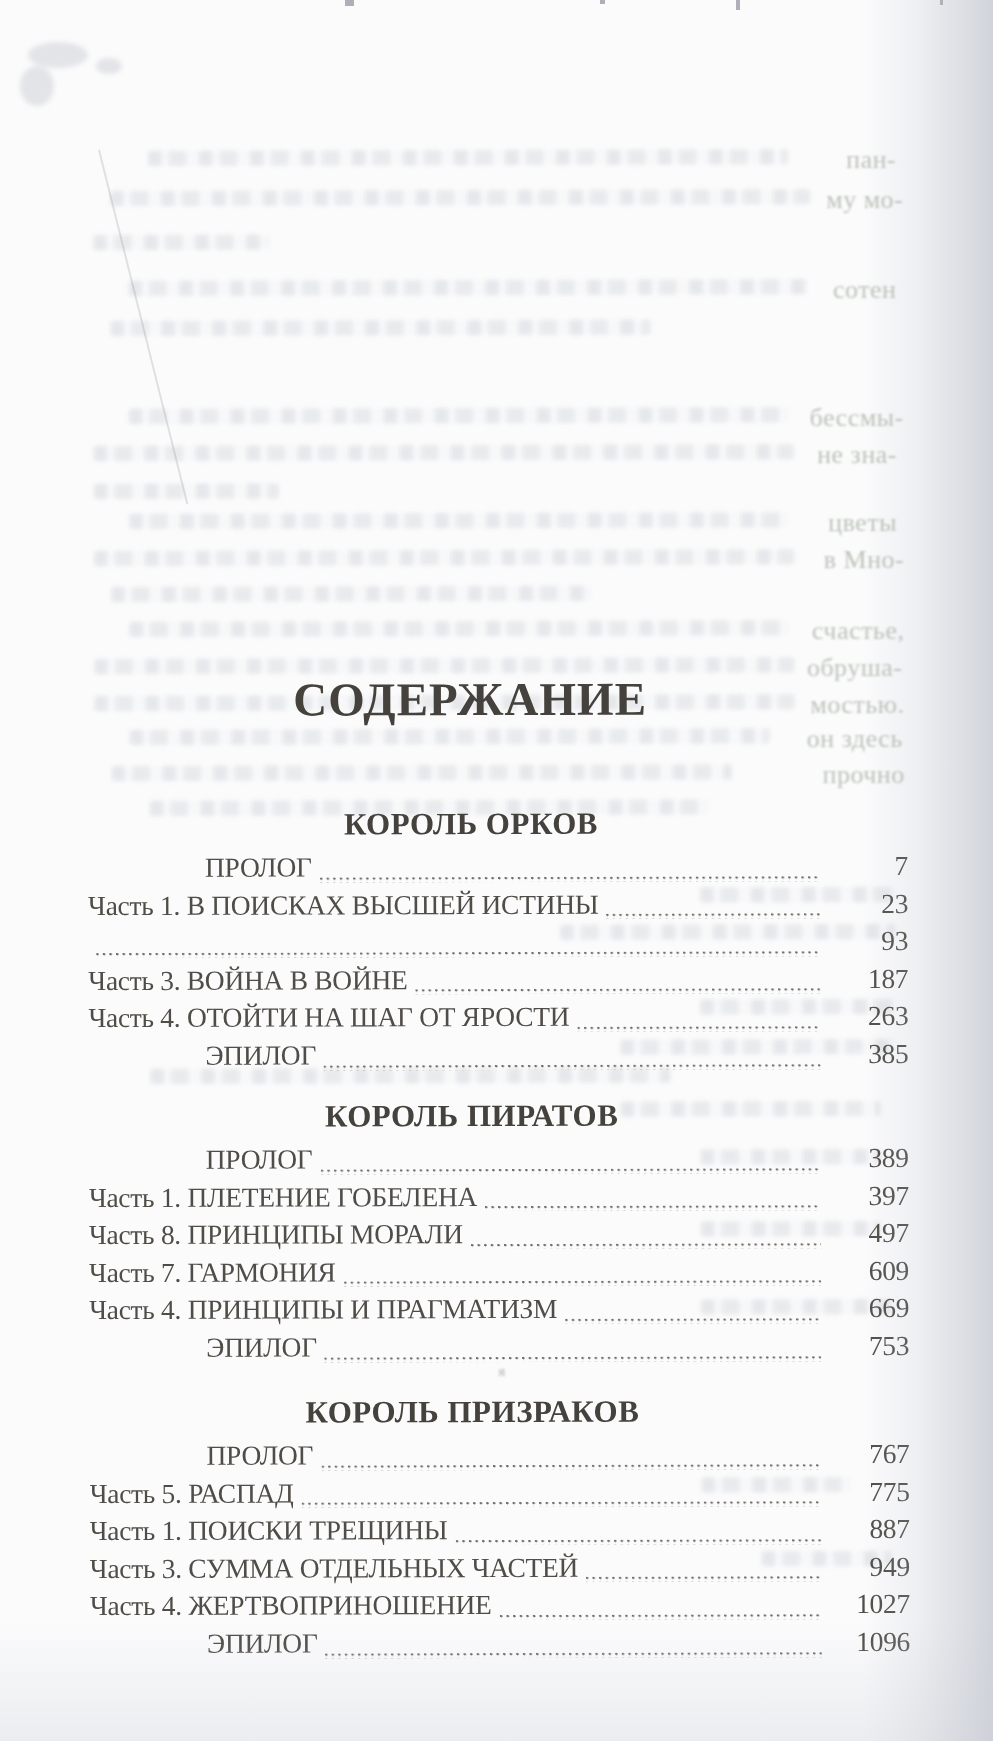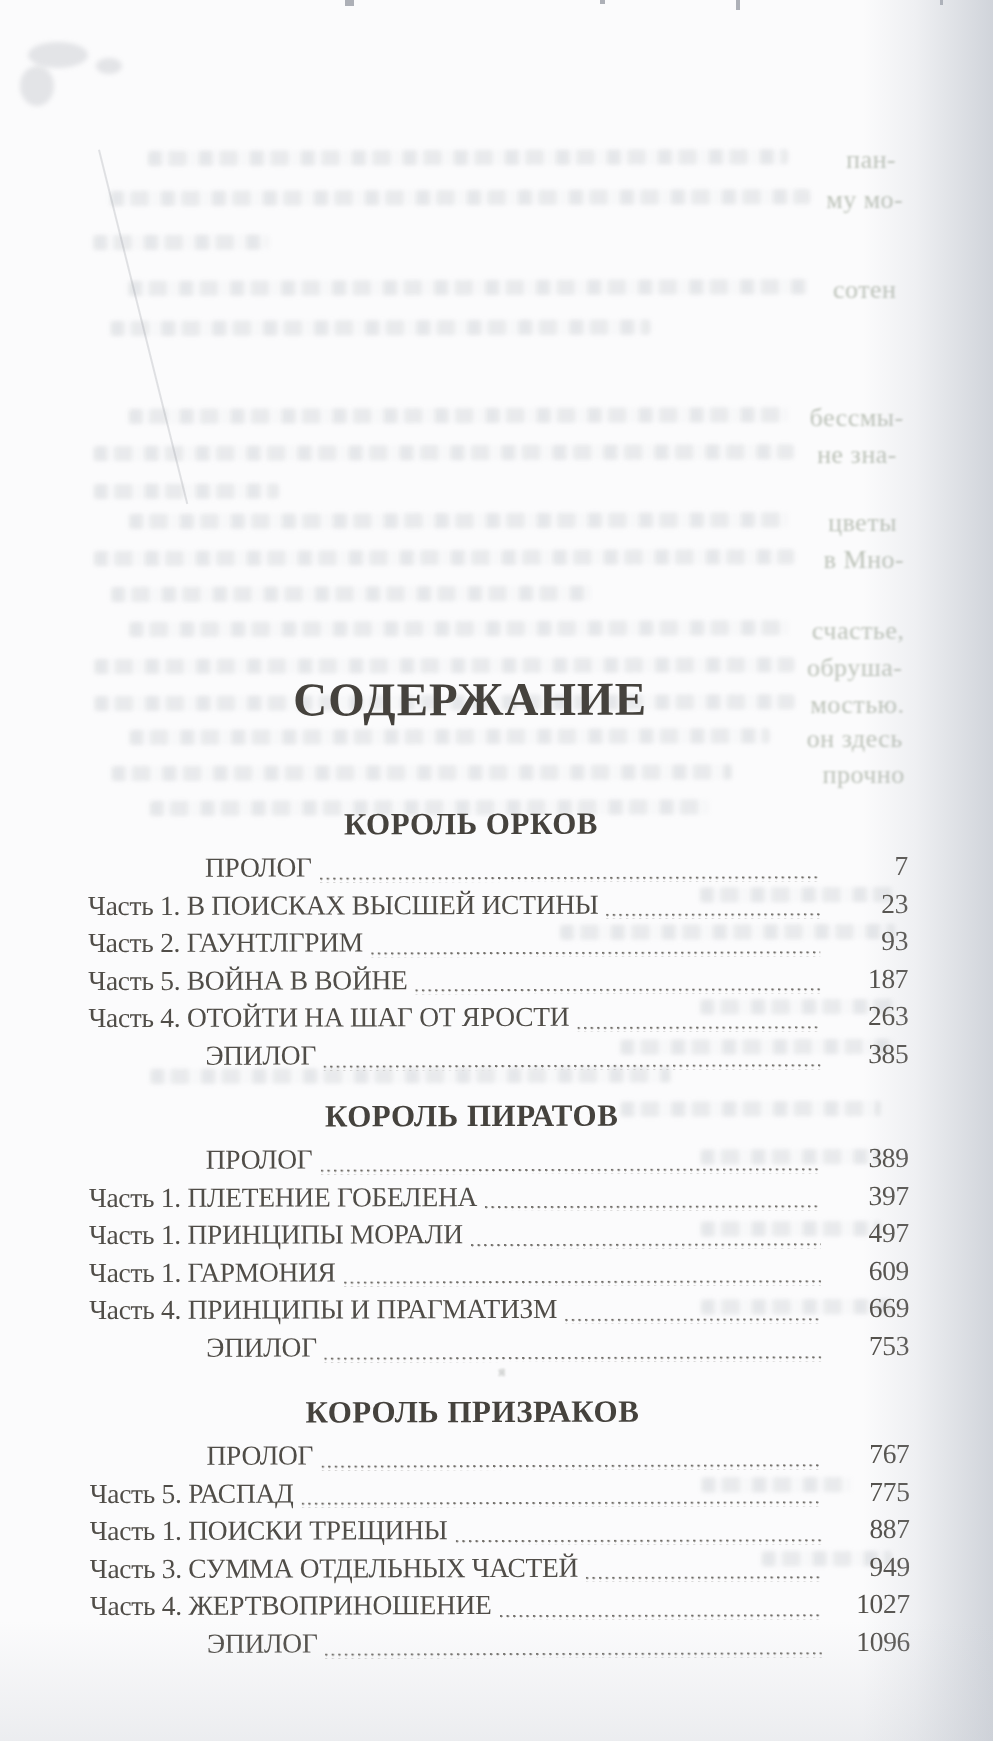--- a/index.html
+++ b/index.html
@@ -128,26 +128,25 @@
             <span class="lbl">ПРОЛОГ</span>
             <span class="dots"></span>
             <span class="pg">7</span>
           </div>
           <div class="row">
             <span class="lbl">Часть 1. В ПОИСКАХ ВЫСШЕЙ ИСТИНЫ</span>
             <span class="dots"></span>
             <span class="pg">23</span>
           </div>
           <div class="row">
-            <span class="lbl">Часть 2. ГАУНТЛГРИМ</span>
             <span class="dots"></span>
             <span class="pg">93</span>
           </div>
           <div class="row">
-            <span class="lbl">Часть 5. ВОЙНА В ВОЙНЕ</span>
+            <span class="lbl">Часть 3. ВОЙНА В ВОЙНЕ</span>
             <span class="dots"></span>
             <span class="pg">187</span>
           </div>
           <div class="row">
             <span class="lbl">Часть 4. ОТОЙТИ НА ШАГ ОТ ЯРОСТИ</span>
             <span class="dots"></span>
             <span class="pg">263</span>
           </div>
           <div class="row indent">
             <span class="lbl">ЭПИЛОГ</span>
@@ -161,26 +160,26 @@
             <span class="lbl">ПРОЛОГ</span>
             <span class="dots"></span>
             <span class="pg">389</span>
           </div>
           <div class="row">
             <span class="lbl">Часть 1. ПЛЕТЕНИЕ ГОБЕЛЕНА</span>
             <span class="dots"></span>
             <span class="pg">397</span>
           </div>
           <div class="row">
-            <span class="lbl">Часть 1. ПРИНЦИПЫ МОРАЛИ</span>
+            <span class="lbl">Часть 8. ПРИНЦИПЫ МОРАЛИ</span>
             <span class="dots"></span>
             <span class="pg">497</span>
           </div>
           <div class="row">
-            <span class="lbl">Часть 1. ГАРМОНИЯ</span>
+            <span class="lbl">Часть 7. ГАРМОНИЯ</span>
             <span class="dots"></span>
             <span class="pg">609</span>
           </div>
           <div class="row">
             <span class="lbl">Часть 4. ПРИНЦИПЫ И ПРАГМАТИЗМ</span>
             <span class="dots"></span>
             <span class="pg">669</span>
           </div>
           <div class="row indent">
             <span class="lbl">ЭПИЛОГ</span>

